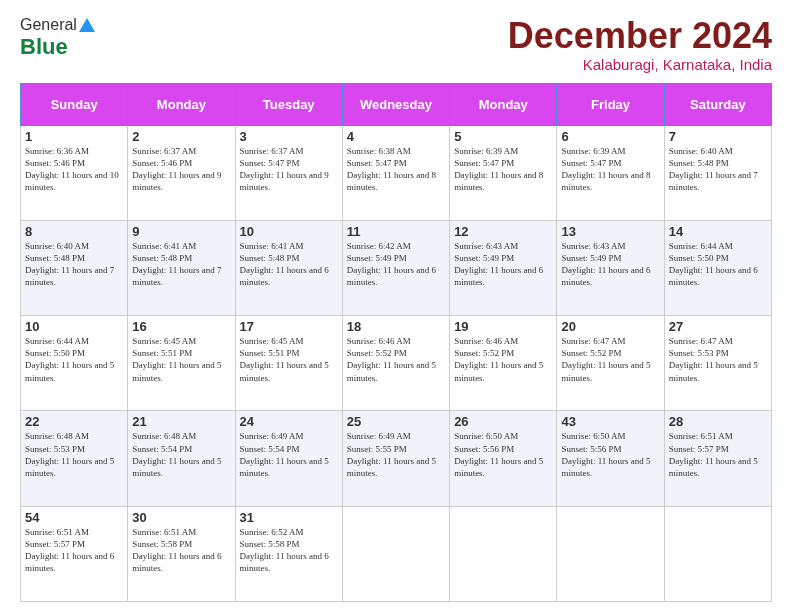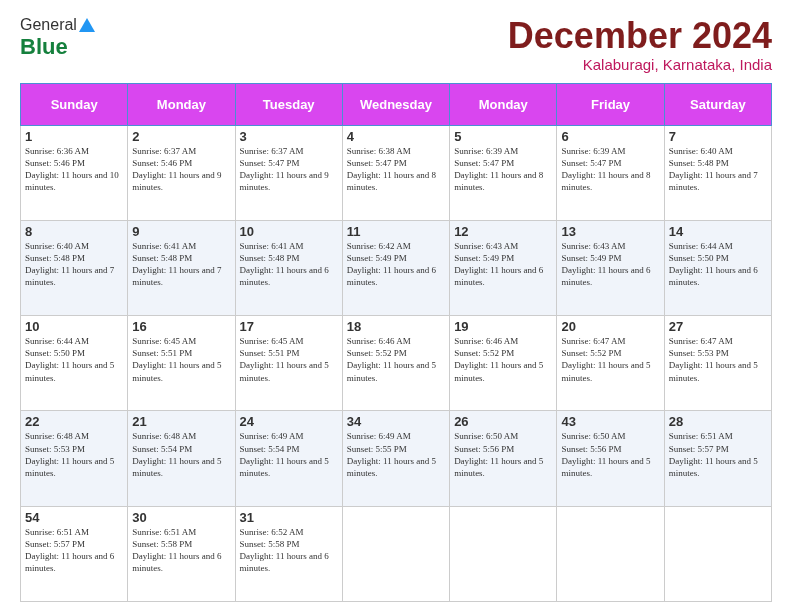--- a/index.html
+++ b/index.html
@@ -217,21 +217,21 @@
       </td>
           <td>
         <span class="day-num">21</span>
         <span class="day-info">Sunrise: 6:48 AM<br>Sunset: 5:54 PM<br>Daylight: 11 hours and 5 minutes.</span>
       </td>
           <td>
         <span class="day-num">24</span>
         <span class="day-info">Sunrise: 6:49 AM<br>Sunset: 5:54 PM<br>Daylight: 11 hours and 5 minutes.</span>
       </td>
           <td>
-        <span class="day-num">34</span>
+        <span class="day-num">25</span>
         <span class="day-info">Sunrise: 6:49 AM<br>Sunset: 5:55 PM<br>Daylight: 11 hours and 5 minutes.</span>
       </td>
           <td>
         <span class="day-num">26</span>
         <span class="day-info">Sunrise: 6:50 AM<br>Sunset: 5:56 PM<br>Daylight: 11 hours and 5 minutes.</span>
       </td>
           <td>
         <span class="day-num">43</span>
         <span class="day-info">Sunrise: 6:50 AM<br>Sunset: 5:56 PM<br>Daylight: 11 hours and 5 minutes.</span>
       </td>

